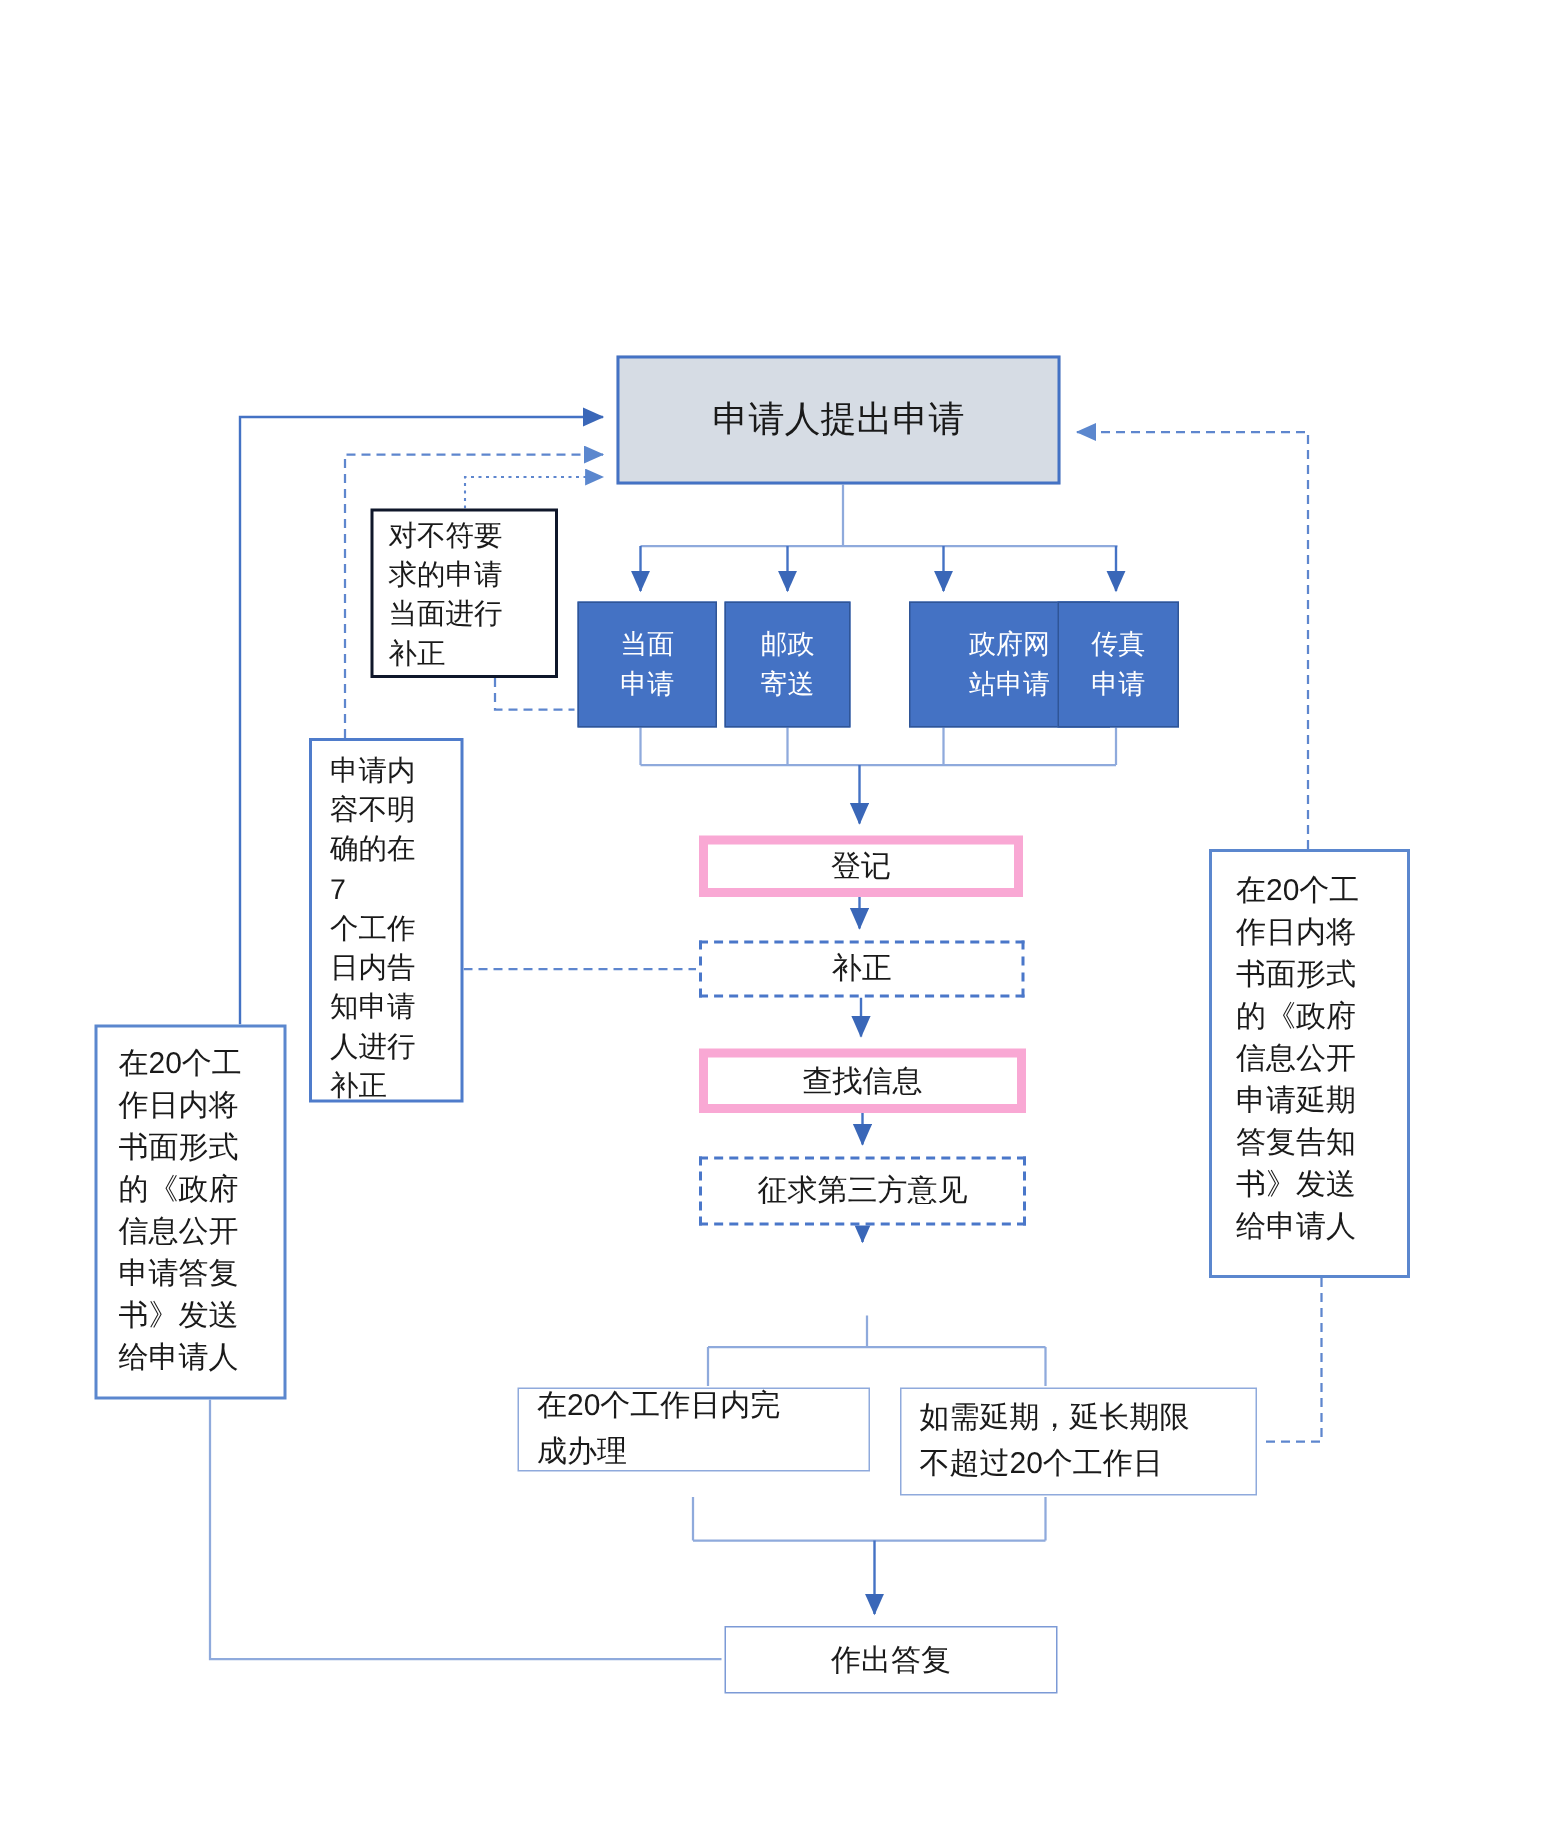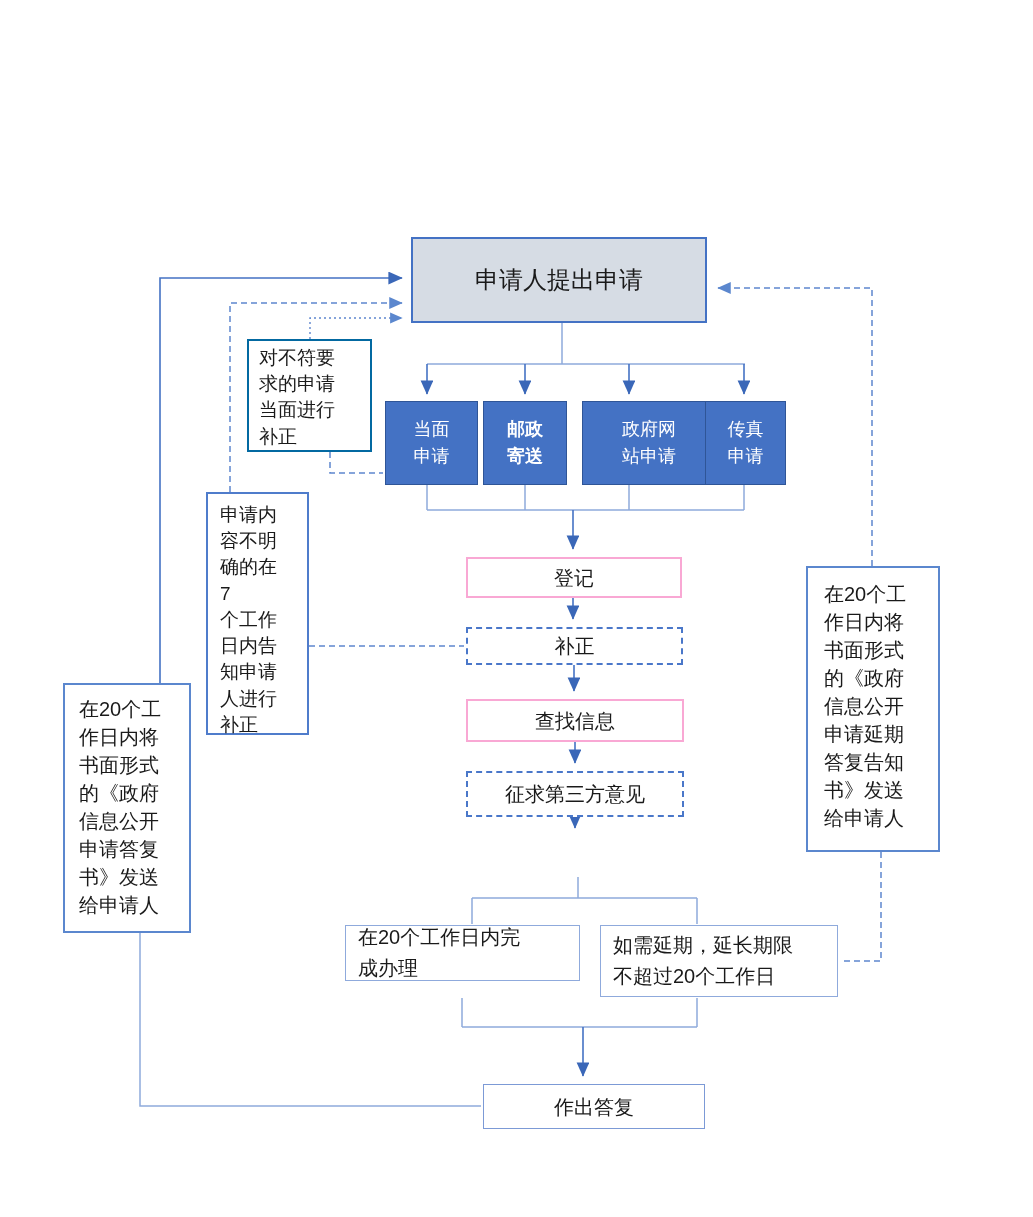--- a/index.html
+++ b/index.html
@@ -23,35 +23,35 @@
   }
   .start{
     left:411px;top:237px;width:296px;height:86px;
     background:#d6dce4;border:2px solid #4472c4;font-size:24px;
   }
   .blue{
     background:#4472c4;border:1px solid #2f5597;color:#ffffff;
     top:401px;height:84px;font-size:18px;line-height:1.5;
   }
   .b1{left:385px;width:93px;}
-  .b2{left:483px;width:84px;font-weight:bold;}
-  .b3{left:582px;width:134px;}
+  .b2{left:483px;width:84px;}
+  .b3{left:606px;width:134px;}
   .b4{left:705px;width:81px;}
-  .proc{border:2px solid #f9a8d4;font-size:20px;}
+  .proc{border:6px solid #f9a8d4;font-size:20px;}
   .dashedbox{border:2px dashed #4a77c9;font-size:20px;}
   .register{left:466px;top:557px;width:216px;height:41px;}
   .supplement{left:466px;top:627px;width:217px;height:38px;}
   .search{left:466px;top:699px;width:218px;height:43px;}
   .thirdparty{left:466px;top:771px;width:218px;height:46px;}
   .review{left:470px;top:836px;width:222px;height:41px;}
   .note{
     justify-content:flex-start;align-items:flex-start;text-align:left;
     font-size:19px;line-height:1.38;
   }
-  .onsite{left:247px;top:339px;width:125px;height:113px;border:2px solid #0369a1;padding:4px 26px 0 10px;}
+  .onsite{left:247px;top:339px;width:125px;height:113px;border:2px solid #0f172a;padding:4px 26px 0 10px;}
   .unclear{left:206px;top:492px;width:103px;height:243px;border:2px solid #4f7ccb;padding:8px 22px 0 12px;}
   .replyletter{left:63px;top:683px;width:128px;height:250px;border:2px solid #5b87ce;padding:10px 6px 0 14px;font-size:20px;line-height:1.4;}
   .extletter{left:806px;top:566px;width:134px;height:286px;border:2px solid #5b87ce;padding:12px 6px 0 16px;font-size:20px;line-height:1.4;}
   .branch{
     border:1.6px solid #8faadc;font-size:20px;line-height:1.55;
     justify-content:flex-start;align-items:center;text-align:left;
   }
   .complete{left:345px;top:925px;width:235px;height:56px;padding:0 8px 0 12px;}
   .extension{left:600px;top:925px;width:238px;height:72px;padding:0 2px 0 12px;}
   .reply{left:483px;top:1084px;width:222px;height:45px;border:1.6px solid #7c9ad6;font-size:20px;}

